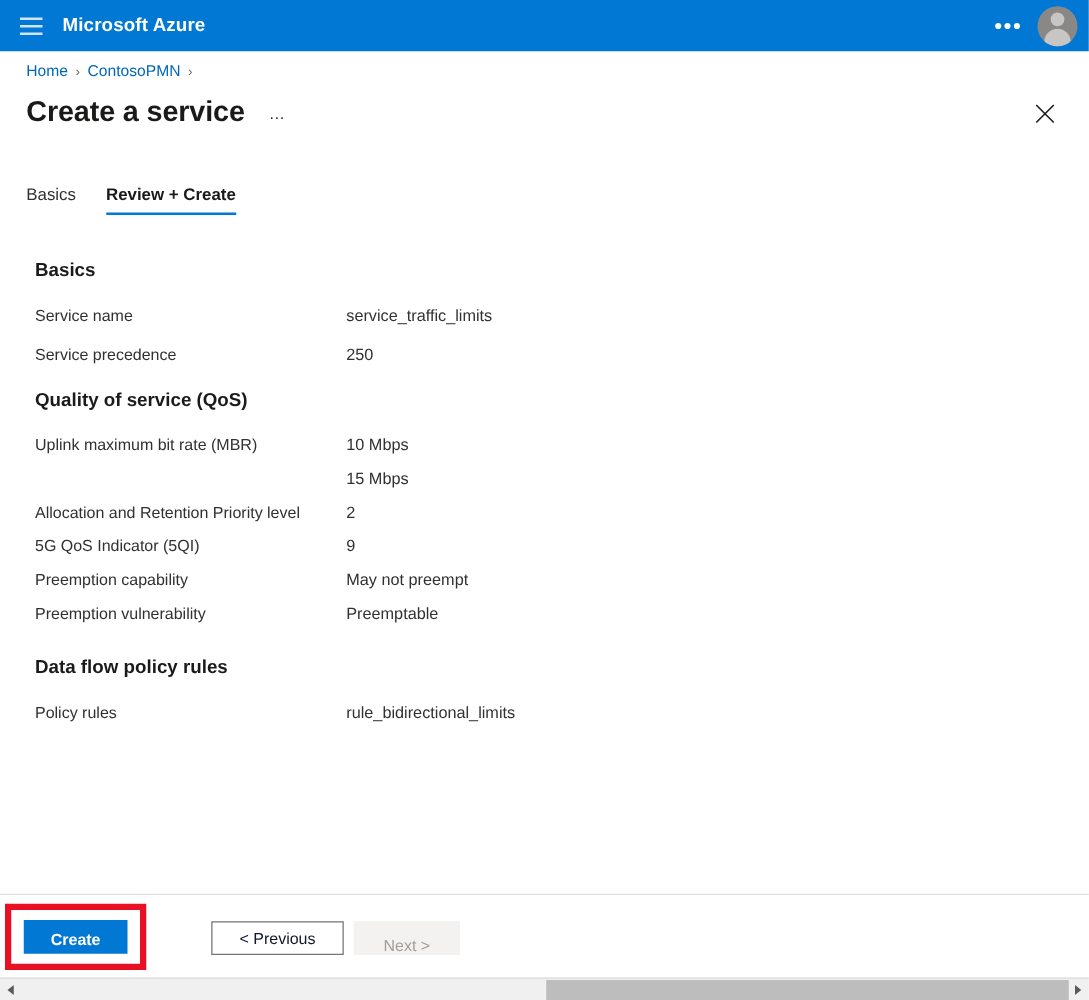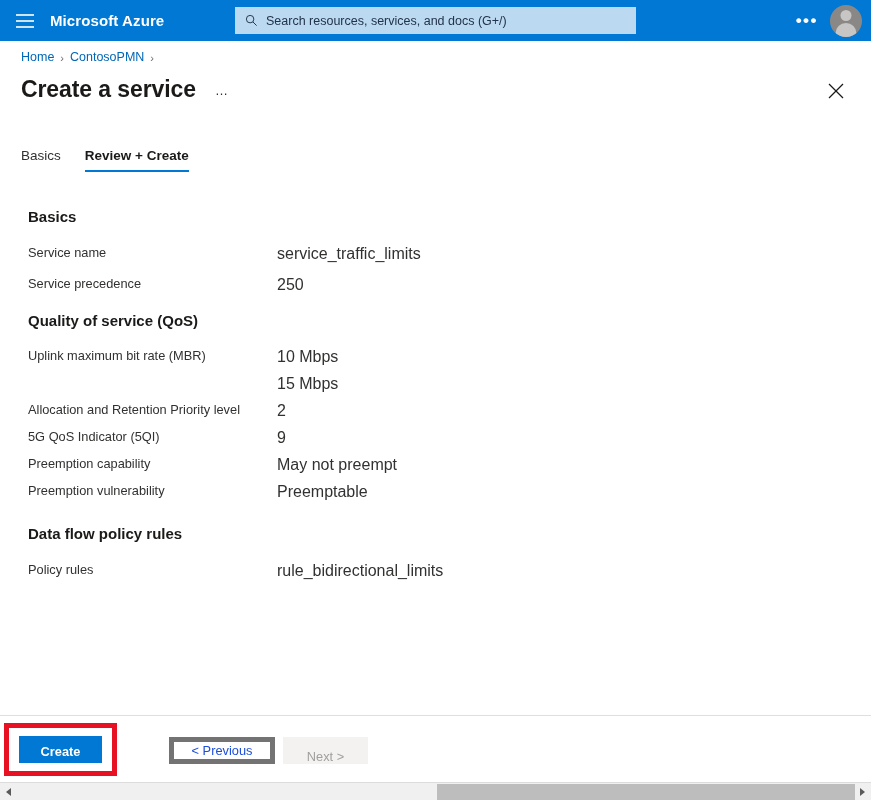--- a/index.html
+++ b/index.html
@@ -113,21 +113,21 @@
     font-size: 15px; font-weight: bold; color: #1b1a19;
     white-space: nowrap;
   }
   .row { position: absolute; left: 0; width: 700px; height: 20px; }
   .row .lbl {
     position: absolute; left: 28px; top: 0;
     font-size: 12.8px; color: #323130; white-space: nowrap;
   }
   .row .val {
     position: absolute; left: 277px; top: 0;
-    font-size: 16px; color: #323130; white-space: nowrap;
+    font-size: 13px; color: #323130; white-space: nowrap;
   }
 
   
   .footer-sep {
     position: absolute; left: 0; top: 715px;
     width: 871px; height: 1px; background: #e1dfdd;
   }
   .highlight-box {
     position: absolute; left: 4px; top: 723px;
     width: 113px; height: 53px;
@@ -138,22 +138,22 @@
     position: absolute; left: 19px; top: 736px;
     width: 83px; height: 27px;
     background: #0078d4; color: #ffffff;
     border: none; font-size: 12.8px; font-weight: bold;
     font-family: "Liberation Sans", sans-serif;
     cursor: pointer; padding: 8px;
   }
   .btn-prev {
     position: absolute; left: 169px; top: 737px;
     width: 106px; height: 27px;
-    background: #ffffff; color: #1d4ed8;
-    border: 5px solid #737373; font-size: 12.8px;
+    background: #ffffff; color: #0f172a;
+    border: 1px solid #737373; font-size: 12.8px;
     font-family: "Liberation Sans", sans-serif;
     cursor: pointer; padding: 0;
   }
   .btn-next {
     position: absolute; left: 283px; top: 737px;
     width: 85px; height: 27px;
     background: #f3f2f1; color: #a19f9d;
     border: none; font-size: 12.8px;
     font-family: "Liberation Sans", sans-serif;
     cursor: default; padding: 12px;
@@ -187,27 +187,20 @@
 <body>
 
 <div class="topbar">
   <div class="hamburger">
     <span></span>
       <span></span>
       <span></span>
   </div>
   <div class="brand">Microsoft Azure</div>
 
-  <div class="searchwrap">
-    <svg class="search-icon" viewBox="0 0 16 16">
-      <circle cx="6.3" cy="6.3" r="4.6" fill="none" stroke="#22344a" stroke-width="1.2"></circle>
-      <line x1="9.8" y1="9.8" x2="14.3" y2="14.3" stroke="#22344a" stroke-width="1.2"></line>
-    </svg>
-    <span class="search-ph">Search resources, services, and docs (G+/)</span>
-  </div>
 
   <div class="topbar-right">
     <div class="dots-btn">•••</div>
     <div class="avatar">
       <div class="head"></div>
       <div class="body"></div>
     </div>
   </div>
 </div>
 

